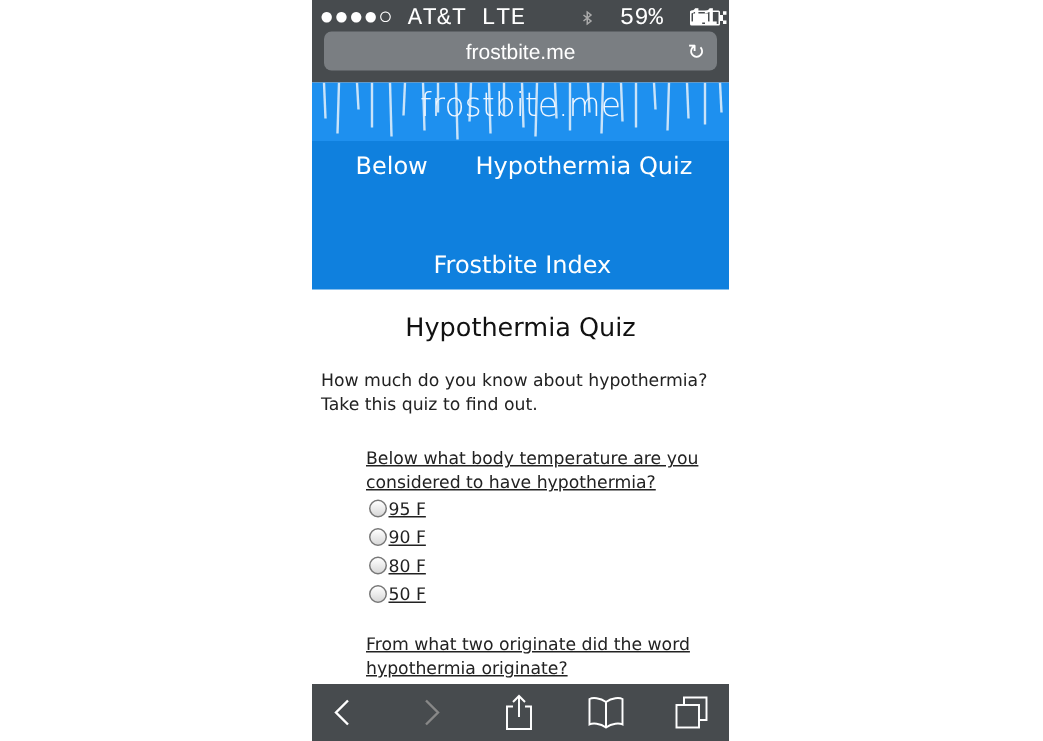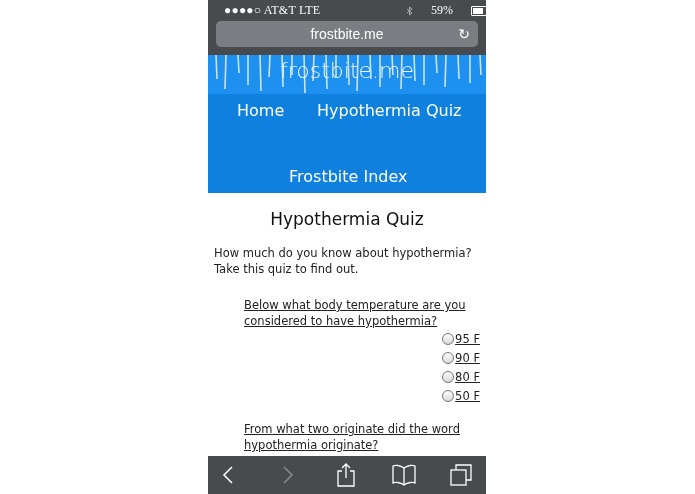--- a/index.html
+++ b/index.html
@@ -1,37 +1,37 @@
 <!DOCTYPE html>
 <html><head>
 <meta charset="utf-8">
 <style>
   html,body{margin:0;padding:0;background:#fff;}
   body{width:695px;height:494px;position:relative;overflow:hidden;font-family:"DejaVu Sans","Liberation Sans",sans-serif;}
   .phone{position:absolute;left:208px;top:0;width:278px;height:494px;overflow:hidden;background:#fff;}
   .chrome{position:absolute;left:0;top:0;width:278px;height:55px;background:#474b4e;}
-  .status{position:absolute;left:11px;top:0;width:278px;height:18px;color:#fff;font-size:12px;font-family:Liberation Serif, serif;}
+  .status{position:absolute;left:0;top:0;width:278px;height:18px;color:#fff;font-size:16px;font-family:Liberation Mono, monospace;}
   .status .left{position:absolute;left:5px;top:3px;letter-spacing:0.2px;}
   .status .time{position:absolute;left:0;width:328px;top:3px;text-align:right;font-weight:bold;}
   .status .right{position:absolute;right:6px;top:3px;display:flex;align-items:center;gap:18px;}
   .battery{width:18px;height:8px;border:1px solid #fff;border-radius:1px;position:relative;}
   .battery .fill{position:absolute;left:1px;top:1px;height:6px;width:10px;background:#fff;}
   .battery:after{content:"";position:absolute;right:-3px;top:2px;width:2px;height:4px;background:#fff;}
   .urlbar{position:absolute;left:8px;top:21px;width:262px;height:26px;background:#7a7e82;border-radius:5px;color:#fff;font-size:14px;text-align:center;line-height:26px;font-family:"Liberation Sans",sans-serif;}
   .urlbar .reload{position:absolute;right:8px;top:0;font-size:14px;}
   .banner{position:absolute;left:0;top:55px;width:278px;height:39px;background:#1e90ef;overflow:hidden;}
   .icicles{position:absolute;left:0;top:0;width:278px;height:39px;}
   .banner .title{position:absolute;left:0;top:3px;width:278px;text-align:center;color:#eef6ff;font-size:22px;font-weight:300;}
   .nav{position:absolute;left:0;top:94px;width:278px;height:99px;background:#0f80de;}
   .nav a{position:absolute;color:#fff;font-size:16px;text-decoration:none;white-space:nowrap;}
   .content{position:absolute;left:0;top:193px;width:278px;}
   .h1{position:absolute;left:0;top:16px;width:278px;text-align:center;font-size:17px;color:#111;}
   .intro{position:absolute;left:6px;top:52px;width:266px;font-size:11.5px;color:#222;line-height:16px;}
   .q{position:absolute;left:36px;width:236px;font-size:11.5px;color:#222;line-height:16px;text-decoration:underline;}
-  .opt{display:flex;align-items:center;height:19px;margin-left:2px;justify-content:flex-end;}
+  .opt{display:flex;align-items:center;height:19px;margin-left:2px;}
   .radio{width:12px;height:12px;border-radius:50%;border:1px solid #777;background:linear-gradient(#fff,#d8d8d8);margin-right:1px;box-sizing:border-box;}
   .toolbar{position:absolute;left:0;top:456px;width:278px;height:38px;background:#474b4e;}
   .tb{position:absolute;top:0;height:38px;width:40px;display:flex;align-items:center;justify-content:center;}
 </style>
 </head>
 <body>
 
 <div class="phone">
 
   <div class="chrome">
@@ -81,21 +81,21 @@
           <line x1="238" y1="0" x2="237" y2="32"></line>
         <line x1="250" y1="0" x2="251" y2="24"></line>
           <line x1="262" y1="0" x2="262" y2="28"></line>
         <line x1="272" y1="0" x2="273" y2="20"></line>
       </g>
     </svg>
     <div class="title">frostbite.me</div>
   </div>
 
   <nav class="nav">
-    <a style="left:29px;top:7px;">Home</a>
+    <a style="left:29px;top:7px;">Below</a>
     <a style="left:109px;top:7px;">Hypothermia Quiz</a>
     <a style="left:81px;top:73px;">Frostbite Index</a>
   </nav>
 
   <div class="content">
     <div class="h1">Hypothermia Quiz</div>
     <div class="intro">How much do you know about hypothermia? Take this quiz to find out.</div>
 
     <div class="q" style="top:104px;">
       <div>Below what body temperature are you considered to have hypothermia?</div>

